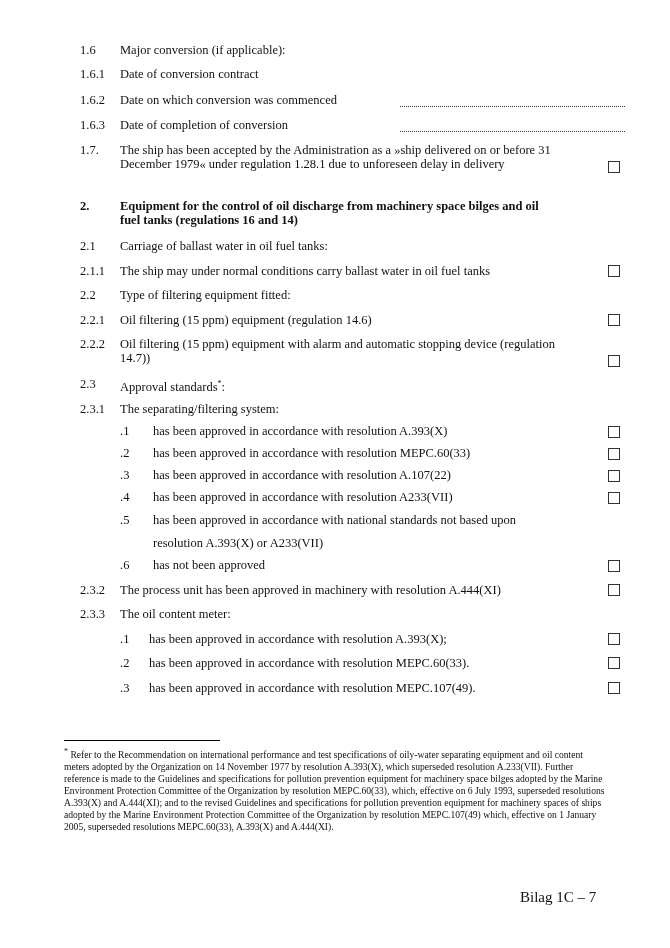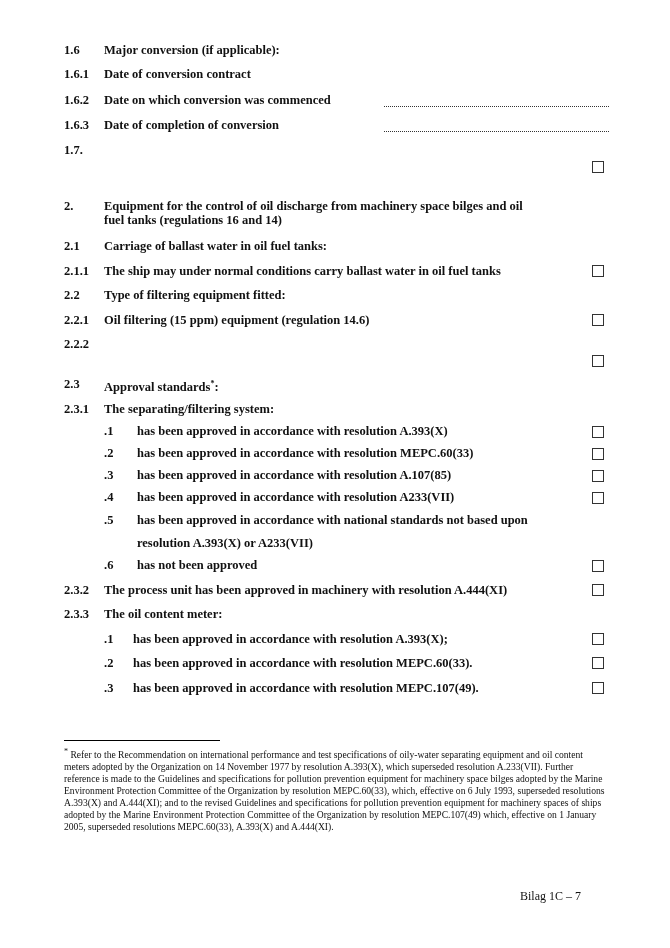--- a/index.html
+++ b/index.html
@@ -1,31 +1,31 @@
 <!DOCTYPE html>
 <html><head>
 <meta charset="utf-8">
 <style>
   html, body { margin: 0; padding: 0; background: #fff; }
   body { width: 670px; height: 948px; position: relative; overflow: hidden;
          font-family: "Liberation Serif", "DejaVu Serif", serif; color: #111; font-size: 12.5px; }
-  .row { position: absolute; left: 64px; width: 540px; line-height: 14px; font-weight: bold; }
+  .row { position: absolute; left: 80px; width: 540px; line-height: 14px; }
   .num { position: absolute; left: 0; }
   .txt { position: absolute; left: 40px; right: 30px; }
   .sub .num { left: 40px; }
   .sub .txt { left: 64px; margin-left: 9px; }
   .sub2 .num { left: 40px; }
   .sub2 .txt { left: 69px; }
   .cb { position: absolute; right: 0; width: 12px; height: 12px; border: 1px solid #333; box-sizing: border-box; }
   .dots { position: absolute; left: 320px; width: 225px; border-bottom: 1px dotted #333; height: 0; }
   .bold { font-weight: bold; }
   .fn-rule { position: absolute; left: 64px; top: 740px; width: 156px; border-top: 1px solid #000; }
   .footnote { position: absolute; left: 64px; top: 746px; width: 545px; font-size: 9.6px; line-height: 12px; }
   .footnote sup { font-size: 8px; }
-  .pagenum { position: absolute; left: 520px; top: 889px; font-size: 12px; }
+  .pagenum { position: absolute; left: 520px; top: 889px; font-size: 15px; }
   sup { font-size: 8px; }
 </style>
 </head>
 <body>
 
 <div class="row" style="top:43px">
   <span class="num">1.6</span>
   <span class="txt">Major conversion (if applicable):</span>
 </div>
 <div class="row" style="top:67px">
@@ -37,20 +37,21 @@
   <span class="txt">Date on which conversion was commenced</span>
   <span class="dots" style="top:13px"></span>
 </div>
 <div class="row" style="top:118px">
   <span class="num">1.6.3</span>
   <span class="txt">Date of completion of conversion</span>
   <span class="dots" style="top:13px"></span>
 </div>
 <div class="row" style="top:143px;height:30px">
   <span class="num">1.7.</span>
+  <span class="txt" style="right:40px">The ship has been accepted by the Administration as a »ship delivered on or before 31 December 1979« under regulation 1.28.1 due to unforeseen delay in delivery</span>
   <span class="cb" style="top:18px"></span>
 </div>
 
 <div class="row bold" style="top:199px">
   <span class="num">2.</span>
   <span class="txt" style="right:60px">Equipment for the control of oil discharge from machinery space bilges and oil fuel tanks (regulations 16 and 14)</span>
 </div>
 <div class="row" style="top:239px">
   <span class="num">2.1</span>
   <span class="txt">Carriage of ballast water in oil fuel tanks:</span>
@@ -64,20 +65,21 @@
   <span class="num">2.2</span>
   <span class="txt">Type of filtering equipment fitted:</span>
 </div>
 <div class="row" style="top:313px">
   <span class="num">2.2.1</span>
   <span class="txt">Oil filtering (15 ppm) equipment (regulation 14.6)</span>
   <span class="cb" style="top:1px"></span>
 </div>
 <div class="row" style="top:337px;height:30px">
   <span class="num">2.2.2</span>
+  <span class="txt" style="right:60px">Oil filtering (15 ppm) equipment with alarm and automatic stopping device (regulation 14.7))</span>
   <span class="cb" style="top:18px"></span>
 </div>
 <div class="row" style="top:377px">
   <span class="num">2.3</span>
   <span class="txt"><span>Approval standards</span><sup>*</sup><span>:</span></span>
 </div>
 <div class="row" style="top:402px">
   <span class="num">2.3.1</span>
   <span class="txt">The separating/filtering system:</span>
 </div>
@@ -87,21 +89,21 @@
   <span class="txt">has been approved in accordance with resolution A.393(X)</span>
   <span class="cb" style="top:2px"></span>
 </div>
 <div class="row sub" style="top:446px">
   <span class="num">.2</span>
   <span class="txt">has been approved in accordance with resolution MEPC.60(33)</span>
   <span class="cb" style="top:2px"></span>
 </div>
 <div class="row sub" style="top:468px">
   <span class="num">.3</span>
-  <span class="txt">has been approved in accordance with resolution A.107(85)</span>
+  <span class="txt">has been approved in accordance with resolution A.107(22)</span>
   <span class="cb" style="top:2px"></span>
 </div>
 <div class="row sub" style="top:490px">
   <span class="num">.4</span>
   <span class="txt">has been approved in accordance with resolution A233(VII)</span>
   <span class="cb" style="top:2px"></span>
 </div>
 <div class="row sub" style="top:513px">
   <span class="num">.5</span>
   <span class="txt">has been approved in accordance with national standards not based upon</span>

